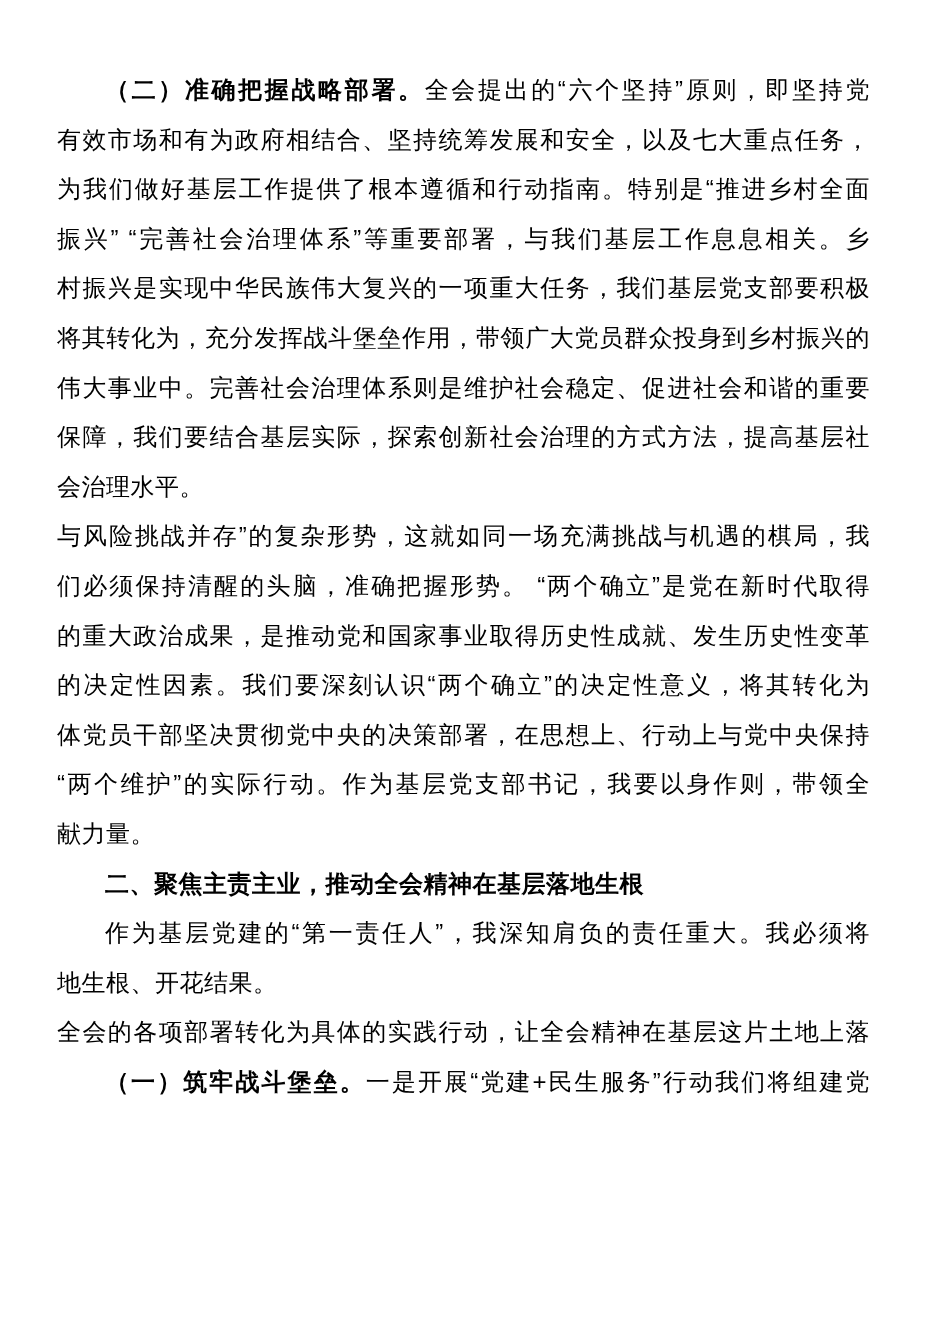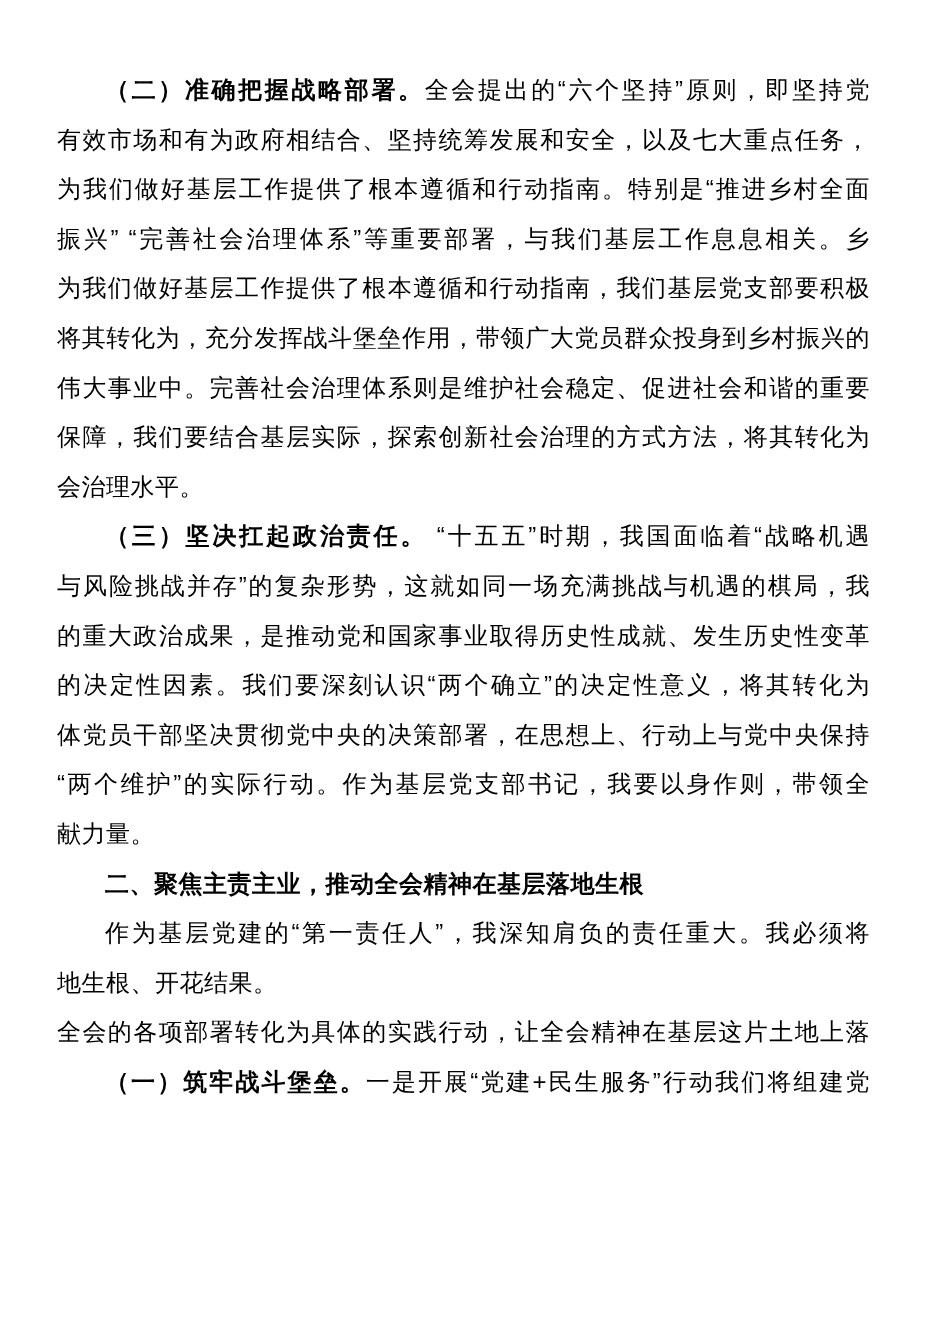--- a/index.html
+++ b/index.html
@@ -41,27 +41,27 @@
   }
 </style>
 </head>
 <body>
 
 <div class="page">
     <div class="line indent"><span class="run bold">（二）准确把握战略部署。</span><span class="run">全会提出的“六个坚持”原则，即坚持党</span></div>
     <div class="line"><span class="run">有效市场和有为政府相结合、坚持统筹发展和安全，以及七大重点任务，</span></div>
     <div class="line"><span class="run">为我们做好基层工作提供了根本遵循和行动指南。特别是“推进乡村全面</span></div>
     <div class="line"><span class="run">振兴” “完善社会治理体系”等重要部署，与我们基层工作息息相关。乡</span></div>
-    <div class="line"><span class="run">为我们做好基层工作提供了根本遵循和行动指南，我们基层党支部要积极</span></div>
+    <div class="line"><span class="run">村振兴是实现中华民族伟大复兴的一项重大任务，我们基层党支部要积极</span></div>
     <div class="line"><span class="run">将其转化为，充分发挥战斗堡垒作用，带领广大党员群众投身到乡村振兴的</span></div>
     <div class="line"><span class="run">伟大事业中。完善社会治理体系则是维护社会稳定、促进社会和谐的重要</span></div>
-    <div class="line"><span class="run">保障，我们要结合基层实际，探索创新社会治理的方式方法，将其转化为</span></div>
+    <div class="line"><span class="run">保障，我们要结合基层实际，探索创新社会治理的方式方法，提高基层社</span></div>
     <div class="line no-fill"><span class="run">会治理水平。</span></div>
-    <div class="line indent"><span class="run bold">（三）坚决扛起政治责任。</span><span class="run"> “十五五”时期，我国面临着“战略机遇</span></div>
     <div class="line"><span class="run">与风险挑战并存”的复杂形势，这就如同一场充满挑战与机遇的棋局，我</span></div>
+    <div class="line"><span class="run">们必须保持清醒的头脑，准确把握形势。 “两个确立”是党在新时代取得</span></div>
     <div class="line"><span class="run">的重大政治成果，是推动党和国家事业取得历史性成就、发生历史性变革</span></div>
     <div class="line"><span class="run">的决定性因素。我们要深刻认识“两个确立”的决定性意义，将其转化为</span></div>
     <div class="line"><span class="run">体党员干部坚决贯彻党中央的决策部署，在思想上、行动上与党中央保持</span></div>
     <div class="line"><span class="run">“两个维护”的实际行动。作为基层党支部书记，我要以身作则，带领全</span></div>
     <div class="line no-fill"><span class="run">献力量。</span></div>
     <div class="line indent no-fill"><span class="run bold">二、聚焦主责主业，推动全会精神在基层落地生根</span></div>
     <div class="line indent"><span class="run">作为基层党建的“第一责任人”，我深知肩负的责任重大。我必须将</span></div>
     <div class="line no-fill"><span class="run">地生根、开花结果。</span></div>
     <div class="line"><span class="run">全会的各项部署转化为具体的实践行动，让全会精神在基层这片土地上落</span></div>
     <div class="line indent"><span class="run bold">（一）筑牢战斗堡垒。</span><span class="run">一是开展“党建+民生服务”行动我们将组建党</span></div>

